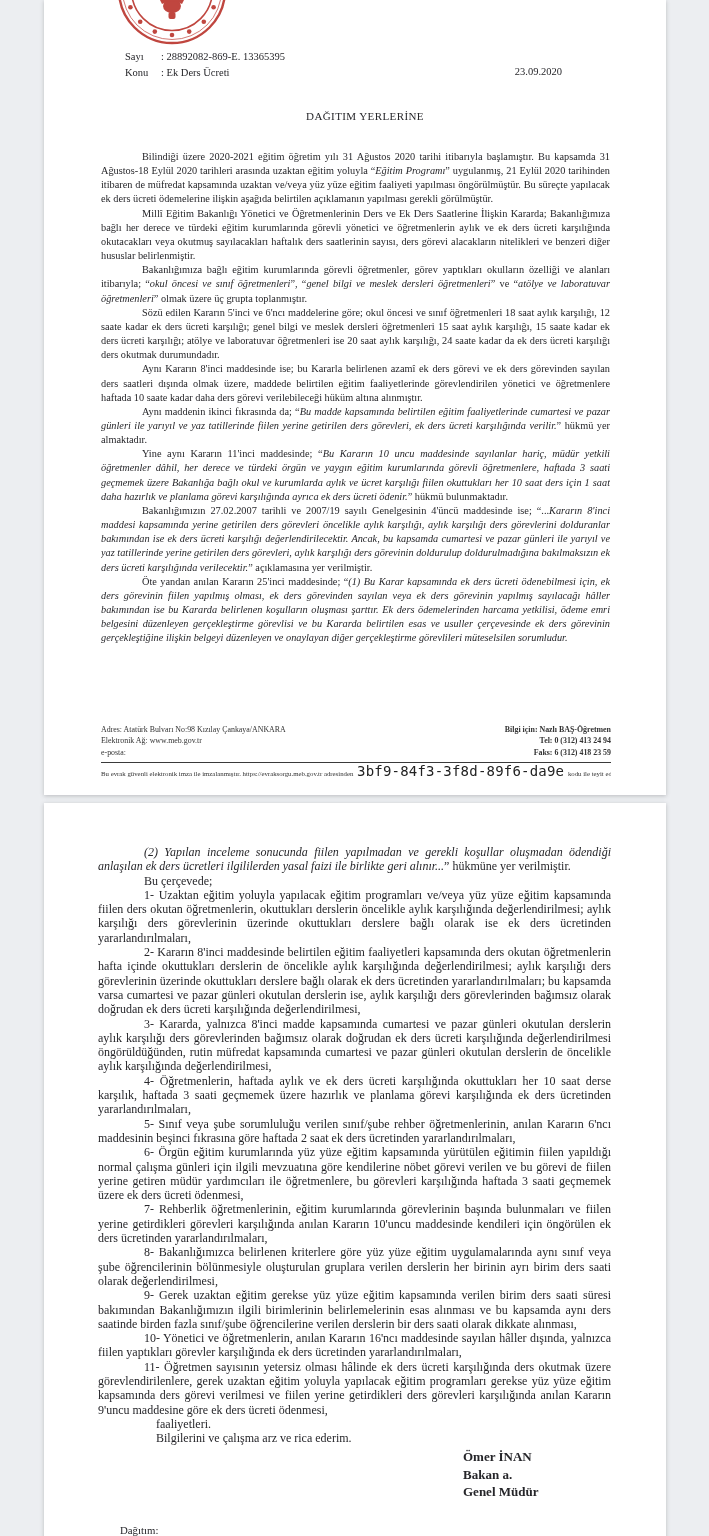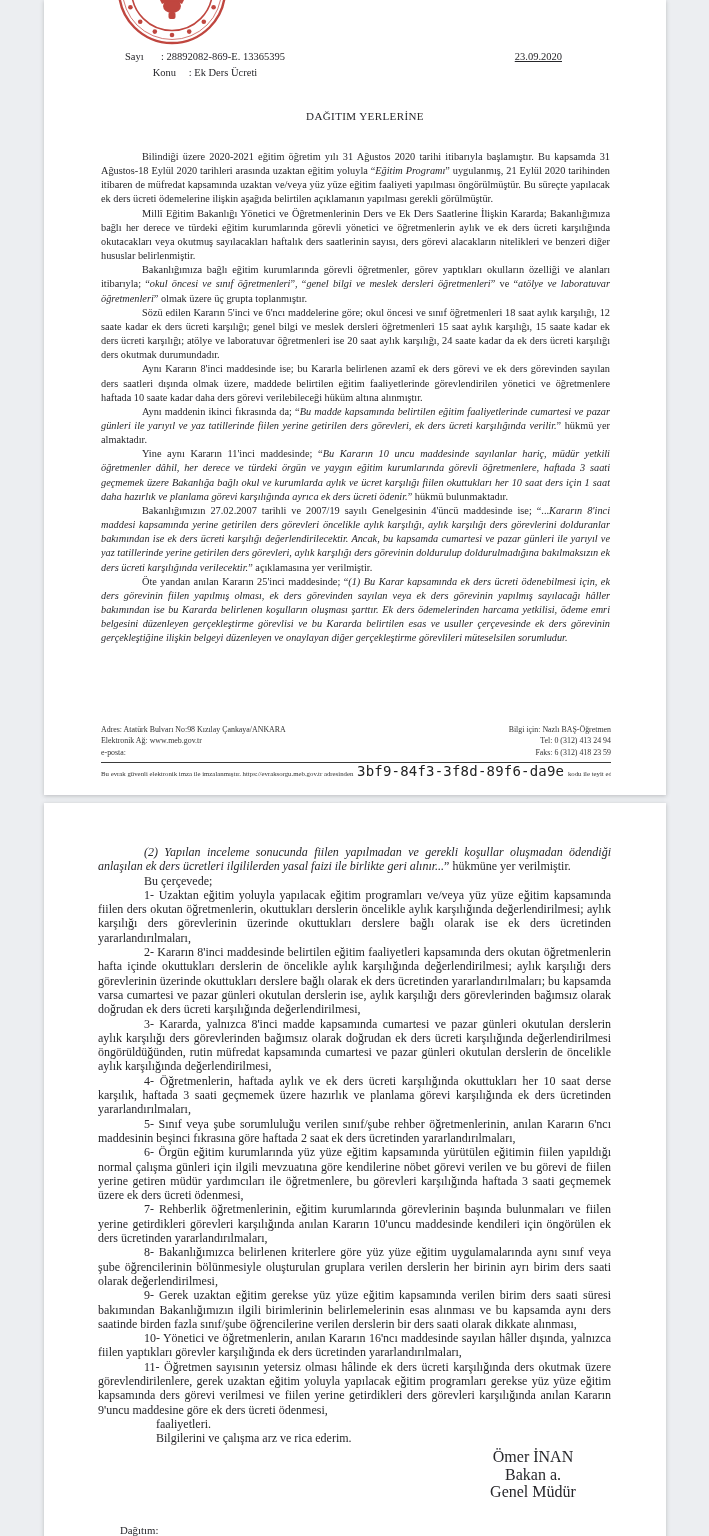--- a/index.html
+++ b/index.html
@@ -19,23 +19,23 @@
     background: #ffffff;
     box-shadow: 0 1px 4px rgba(60,64,67,.28);
     overflow: hidden;
   }
   #page1 { top: 0; height: 795px; }
   #page2 { top: 803px; height: 860px; }
 
   .emblem { position: absolute; top: -66px; left: 72px; width: 112px; height: 112px; }
 
   .meta-block { position: absolute; top: 49px; left: 81px; font-size: 10.5px; line-height: 16px; white-space: nowrap; }
-  .meta-row { display: flex; justify-content: center; }
+  .meta-row { display: flex; }
   .meta-label { display: inline-block; width: 36px; }
-  .doc-date { position: absolute; top: 51px; right: 104px; font-size: 10.5px; text-decoration: underline; }
+  .doc-date { position: absolute; top: 66px; right: 104px; font-size: 10.5px; }
 
   .heading { position: absolute; top: 110px; left: 0; right: 0; text-align: center; font-size: 11px; letter-spacing: .4px; padding-left: 20px; }
 
   .body1 {
     position: absolute; top: 150px; left: 57px; right: 56px; height: 572px;
     overflow: hidden; text-align: justify;
     font-size: 10.3px; line-height: 14.15px;
   }
   .body2 {
     position: absolute; top: 42px; left: 54px; right: 55px; height: 600px;
@@ -43,29 +43,29 @@
     font-size: 12px; line-height: 14.3px;
   }
   .para { margin: 0; }
   .body1 .para { text-indent: 41px; }
   .body2 .para { text-indent: 46px; }
   .para.closing { text-align: left; text-indent: 58px; }
   em { font-style: italic; }
 
   .footer { position: absolute; left: 57px; right: 55px; top: 724px; font-size: 7.9px; line-height: 11.4px; color: #333; }
   .footer-cols { display: flex; justify-content: space-between; }
-  .footer-right { text-align: right; }
+  .footer-right { text-align: right; font-weight: bold; }
   .verify {
     border-top: 1.4px solid #3a3a3a;
     margin-top: 4px; padding-top: 3px;
     font-size: 6.8px; white-space: nowrap; overflow: hidden; color: #333;
   }
   .verify-code { font-family: "DejaVu Sans Mono", monospace; font-size: 14px; letter-spacing: .2px; color: #222; padding: 0 2px; }
 
-  .signature { position: absolute; top: 645px; left: 419px; width: 140px; text-align: center; font-size: 16px; line-height: 17.5px; white-space: nowrap; }
+  .signature { position: absolute; top: 645px; left: 419px; width: 140px; text-align: left; font-size: 13px; line-height: 17.5px; white-space: nowrap; font-weight: bold; }
   .distribution { position: absolute; top: 721px; left: 76px; font-size: 10.8px; }
 </style>
 </head>
 <body>
 
 <div class="page" id="page1">
 
   <div class="emblem">
     <svg width="112" height="112" viewBox="0 0 112 112" aria-hidden="true">
       <g fill="none" stroke="#c0463f">

